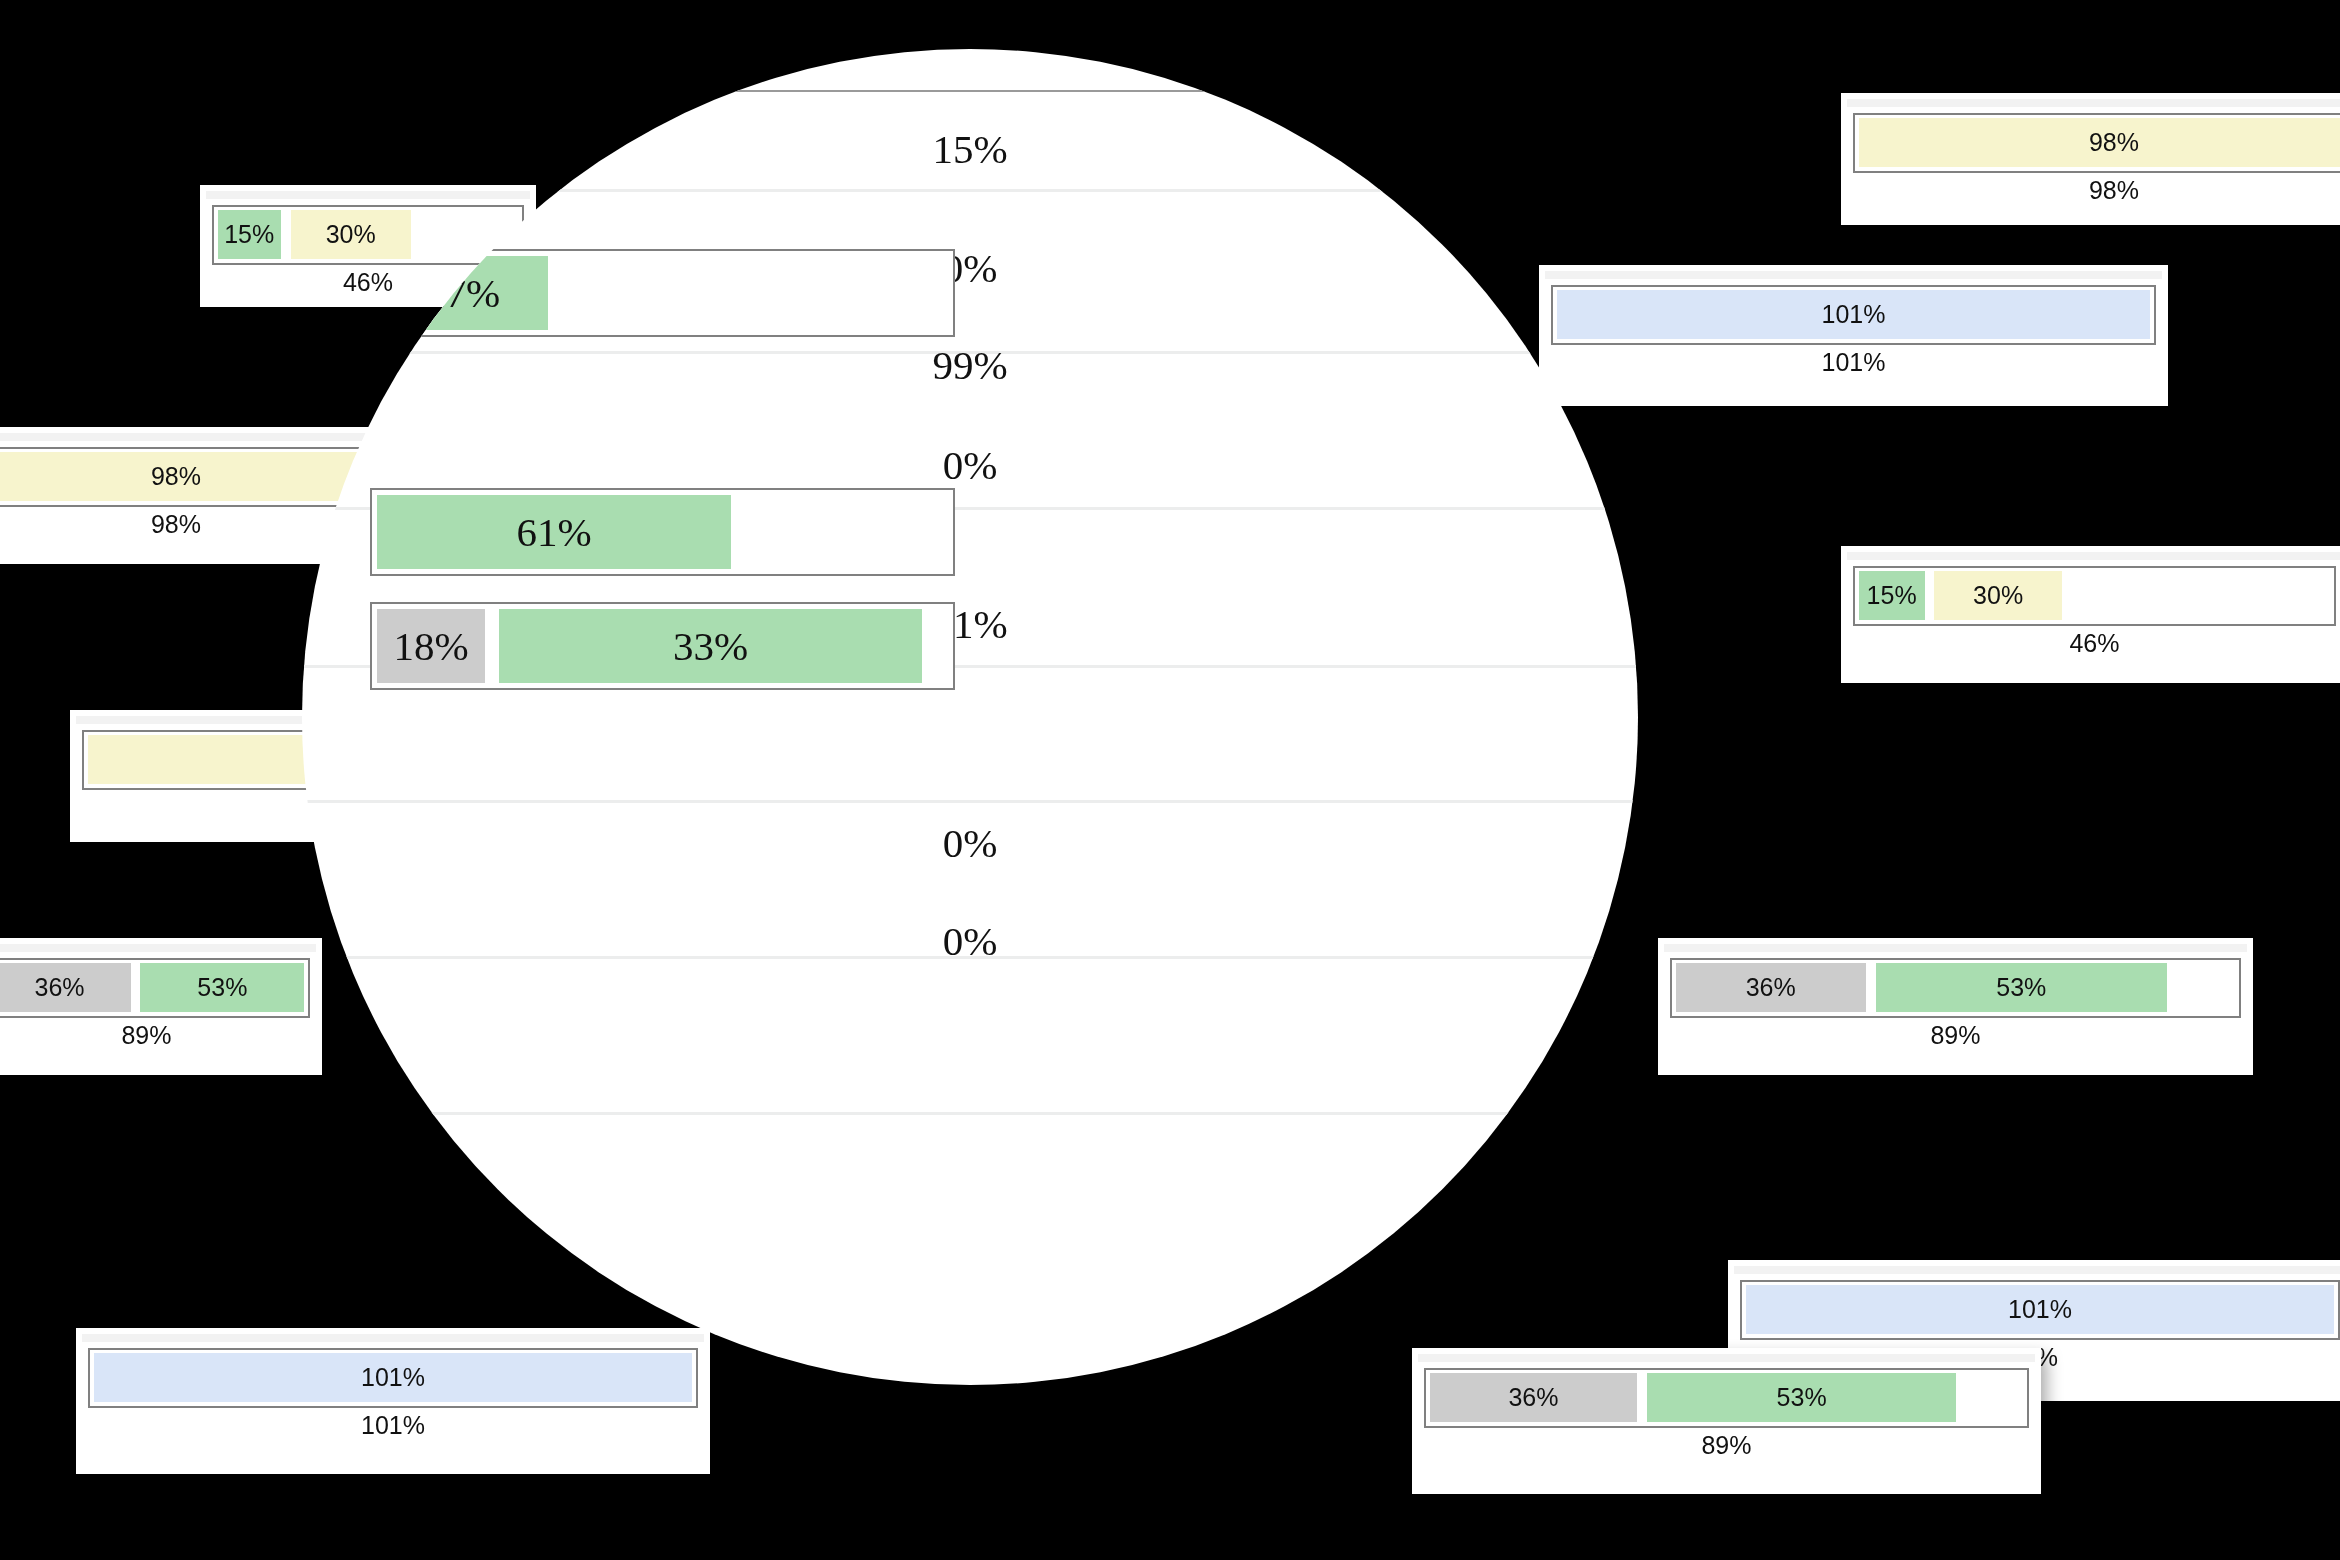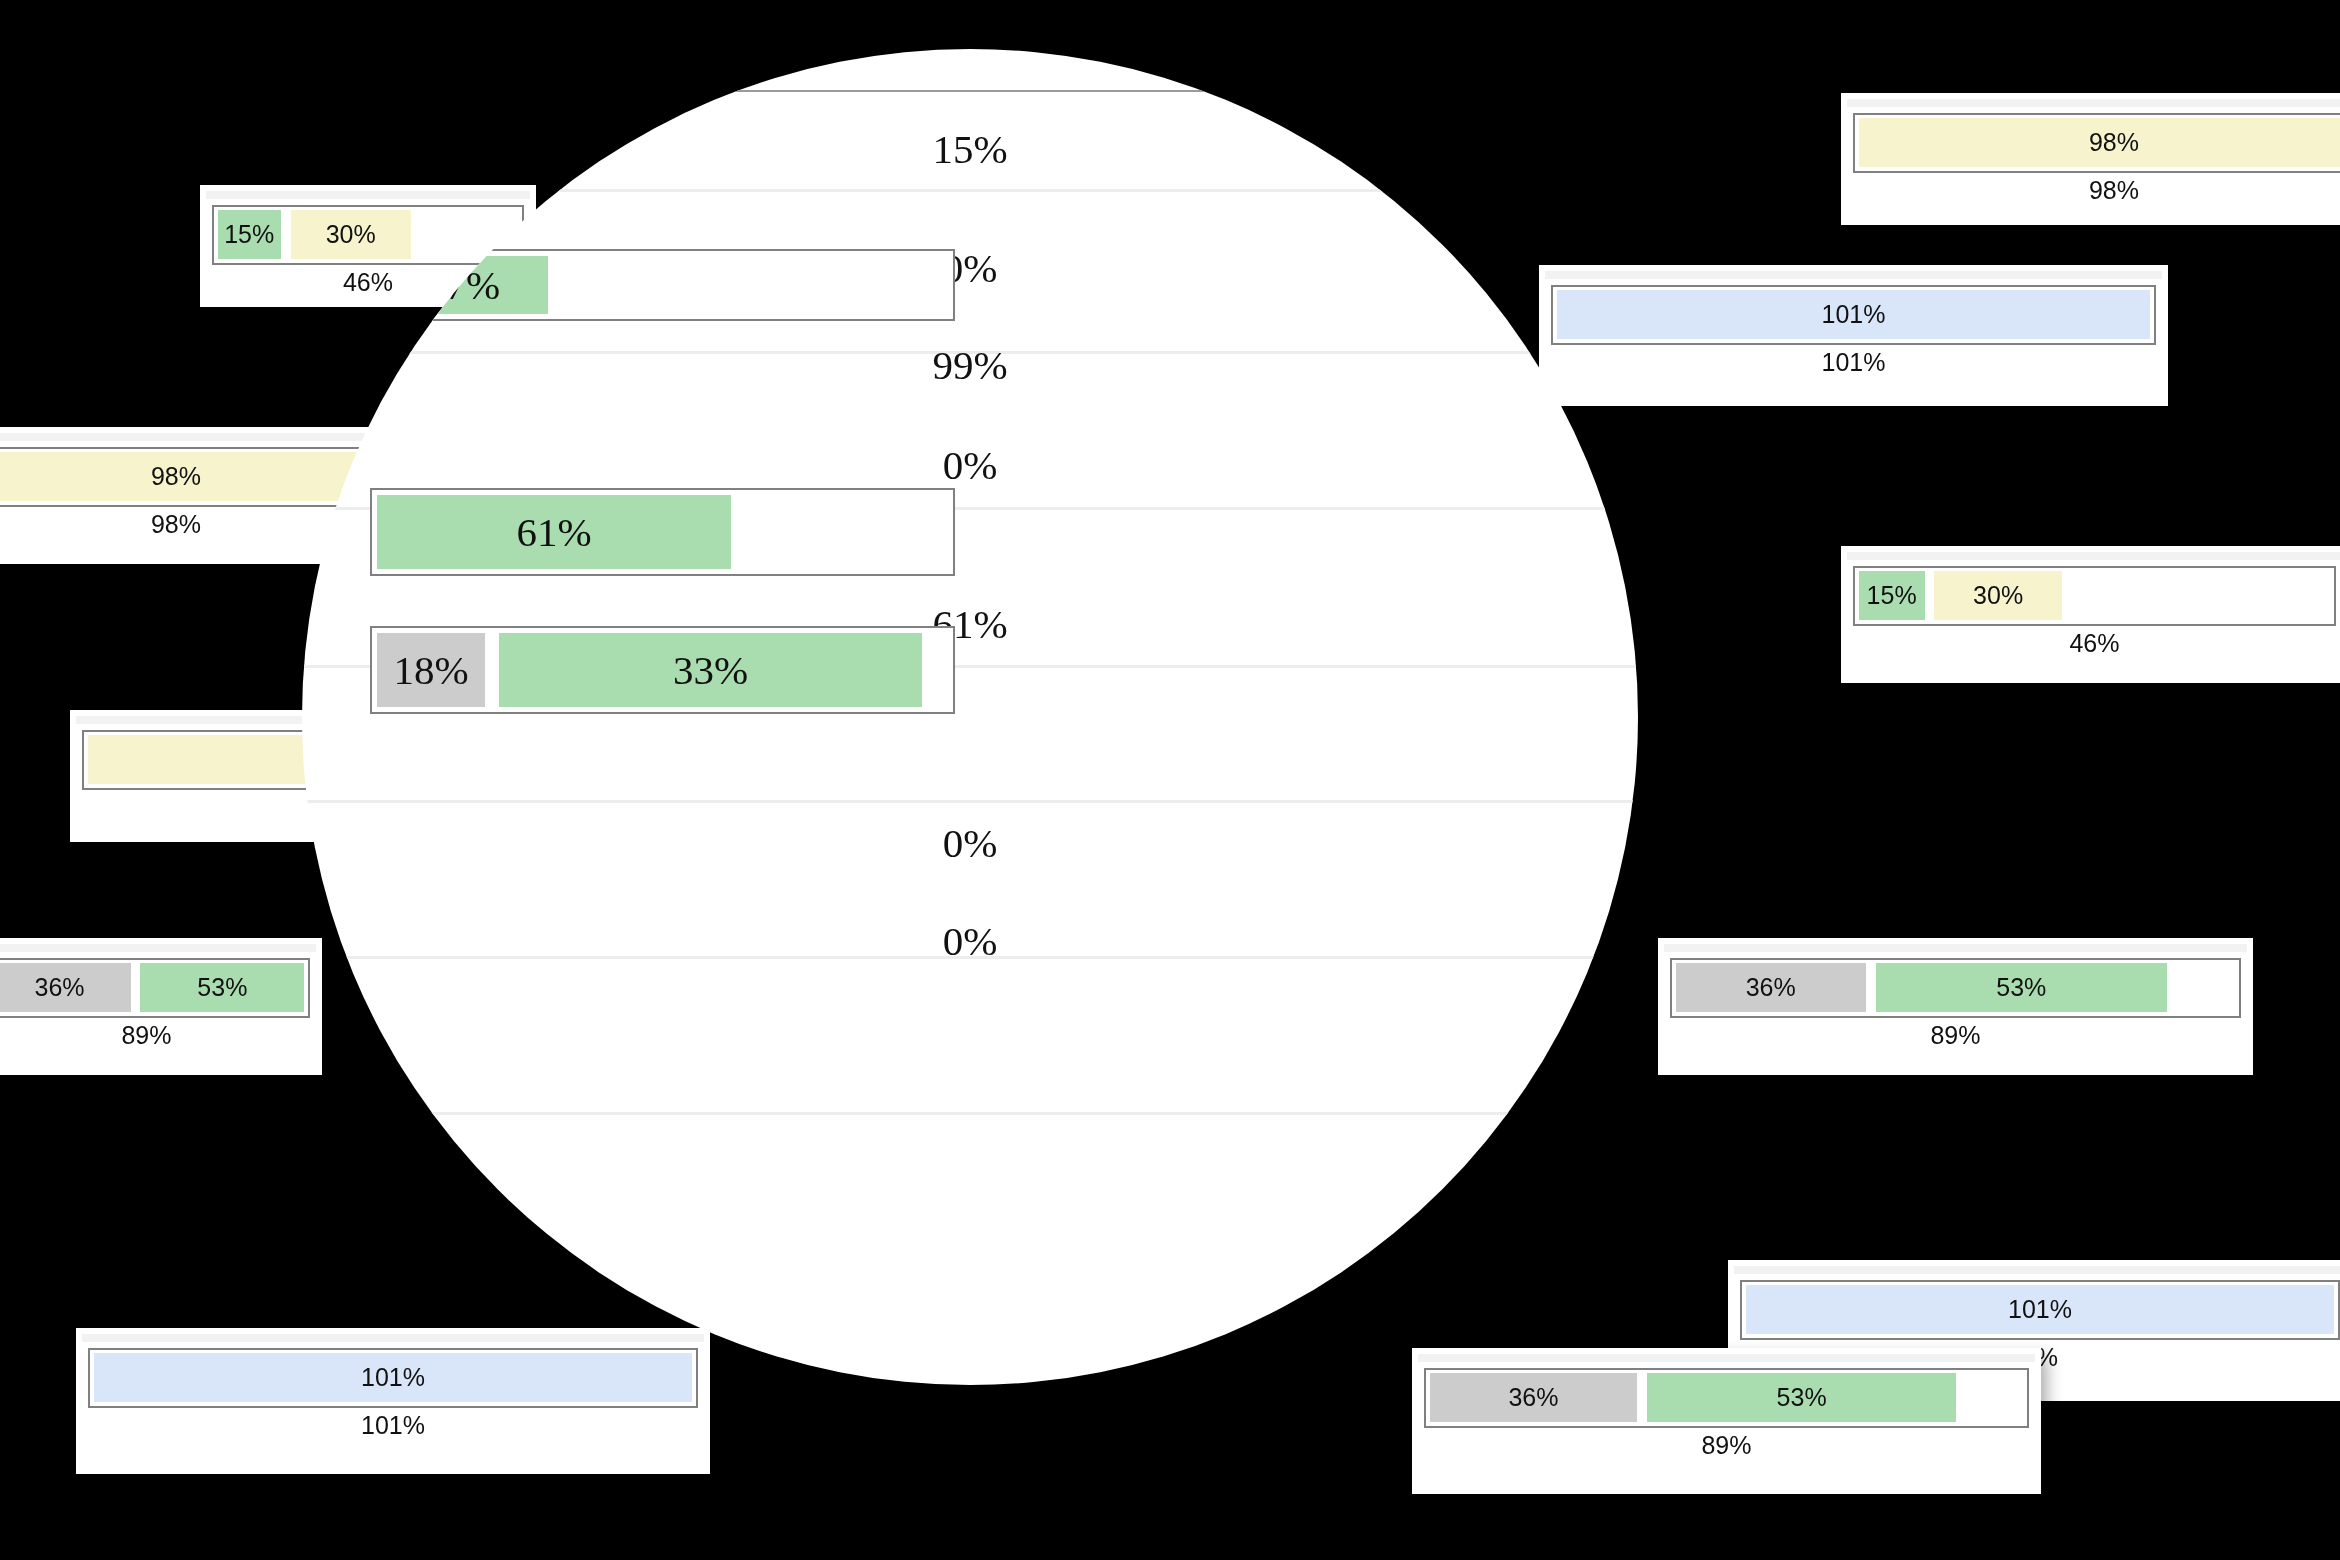--- a/index.html
+++ b/index.html
@@ -94,33 +94,33 @@
     <div class="lrule" style="top:458px"></div>
     <div class="lrule" style="top:616px"></div>
     <div class="lrule" style="top:751px"></div>
     <div class="lrule" style="top:907px"></div>
     <div class="lrule" style="top:1063px"></div>
 
     <div class="ltotal" style="top:76px">15%</div>
 
     <div class="ltotal" style="top:195px">0%</div>
 
-    <div class="lbox" style="left:68px;top:200px;width:585px;height:72px">
+    <div class="lbox" style="left:68px;top:200px;width:585px;height:88px">
       <div class="lseg" style="width:30%;background:#a9ddb0">27%</div>
     </div>
     <div class="ltotal" style="top:292px">99%</div>
 
     <div class="ltotal" style="top:392px">0%</div>
 
     <div class="lbox" style="left:68px;top:439px;width:585px;height:88px">
       <div class="lseg" style="width:62%;background:#a9ddb0">61%</div>
     </div>
     <div class="ltotal" style="top:551px">61%</div>
 
-    <div class="lbox" style="left:68px;top:577px;width:585px;height:88px">
+    <div class="lbox" style="left:68px;top:553px;width:585px;height:88px">
       <div class="lseg" style="width:19%;background:#cccccc">18%</div>
       <div class="lseg" style="width:74%;background:#a9ddb0">33%</div>
     </div>
 
     <div class="ltotal" style="top:770px">0%</div>
 
     <div class="ltotal" style="top:868px">0%</div>
   </div>
 </div>
 

